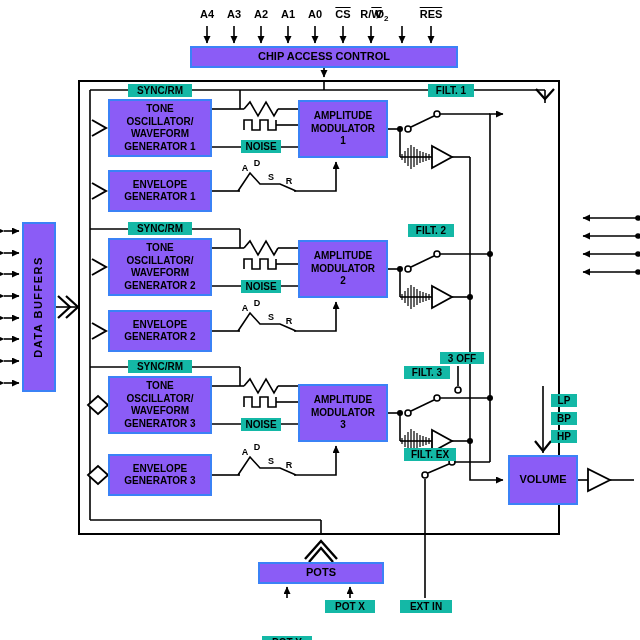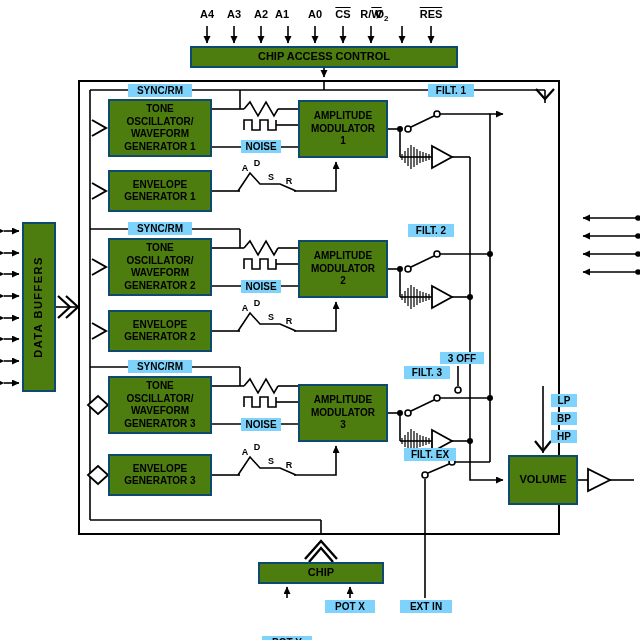--- a/index.html
+++ b/index.html
@@ -1,24 +1,24 @@
 <!DOCTYPE html>
 <html><head>
 <meta charset="utf-8">
 <style>
   * { margin:0; padding:0; box-sizing:border-box; }
   html,body { width:640px; height:640px; }
   body { background:#ffffff; font-family:"Liberation Sans", sans-serif; color:#000; }
   #diagram { position:relative; width:640px; height:640px; background:#ffffff; overflow:hidden; }
   svg.wires { position:absolute; left:0; top:0; z-index:1; }
   .frame { position:absolute; border:2px solid #000; background:transparent; z-index:0; }
-  .box { position:absolute; border:2px solid #0c4a6e; background:#4d7c0f; display:flex; align-items:center;
+  .box { position:absolute; border:2px solid #3b82f6; background:#8b5cf6; display:flex; align-items:center;
          justify-content:center; text-align:center; font-weight:bold; z-index:2; white-space:pre-line;
          line-height:1.25; font-size:10px; }
-  .lbl { position:absolute; z-index:3; font-weight:bold; background:#7dd3fc; display:flex;
+  .lbl { position:absolute; z-index:3; font-weight:bold; background:#14b8a6; display:flex;
          align-items:center; justify-content:center; text-align:center; font-size:10px; }
   .pin { position:absolute; top:8px; height:14px; width:28px; font-weight:bold; font-size:11px;
          text-align:center; z-index:3; }
   .ov { text-decoration:overline; }
   sub { font-size:8px; }
   .adsr { position:absolute; z-index:3; font-weight:bold; font-size:9px; width:10px; height:10px;
           text-align:center; background:transparent; }
   .vert { transform:rotate(-90deg); white-space:nowrap; letter-spacing:1.5px; font-size:11px; font-weight:bold; }
   .f11 { font-size:11px; }
 </style>
@@ -222,21 +222,21 @@
       <polyline points="305,559 321,541 337,559" stroke-width="2.4"></polyline>
       <polyline points="309,562 321,548 333,562" stroke-width="2.4"></polyline>
       <line x1="287" y1="598" x2="287" y2="587" marker-end="url(#ah)"></line>
       <line x1="350" y1="598" x2="350" y2="587" marker-end="url(#ah)"></line>
     </g>
   </svg>
 
   <div class="pin" style="left:193px"><span>A4</span><span class="ov"></span><sub></sub></div>
   <div class="pin" style="left:220px"><span>A3</span><span class="ov"></span><sub></sub></div>
   <div class="pin" style="left:247px"><span>A2</span><span class="ov"></span><sub></sub></div>
-  <div class="pin" style="left:268px"><span>A1</span><span class="ov"></span><sub></sub></div>
+  <div class="pin" style="left:274px"><span>A1</span><span class="ov"></span><sub></sub></div>
   <div class="pin" style="left:301px"><span>A0</span><span class="ov"></span><sub></sub></div>
   <div class="pin" style="left:329px"><span></span><span class="ov">CS</span><sub></sub></div>
   <div class="pin" style="left:357px"><span>R/</span><span class="ov">W</span><sub></sub></div>
   <div class="pin" style="left:368px"><span>Ø</span><span class="ov"></span><sub>2</sub></div>
   <div class="pin" style="left:417px"><span></span><span class="ov">RES</span><sub></sub></div>
 
   <div class="box f11" style="left:190px; top:46px; width:268px; height:22px;">CHIP ACCESS CONTROL</div>
 
   <div class="frame" style="left:78px; top:80px; width:482px; height:455px;"></div>
 
@@ -295,18 +295,18 @@
   <span class="adsr" style="left:252px; top:442px;">D</span>
   <span class="adsr" style="left:266px; top:456px;">S</span>
   <span class="adsr" style="left:284px; top:460px;">R</span>
 
   <div class="lbl" style="left:551px; top:394px; width:26px; height:13px;text-align:center;">LP</div>
   <div class="lbl" style="left:551px; top:412px; width:26px; height:13px;">BP</div>
   <div class="lbl" style="left:551px; top:430px; width:26px; height:13px;">HP</div>
   <div class="box f11" style="left:508px; top:455px; width:70px; height:50px;">VOLUME</div>
   <div class="lbl" style="left:404px; top:448px; width:52px; height:13px;">FILT. EX</div>
 
-  <div class="box f11" style="left:258px; top:562px; width:126px; height:22px;">CHIP</div>
+  <div class="box f11" style="left:258px; top:562px; width:126px; height:22px;">POTS</div>
   <div class="lbl" style="left:262px; top:636px; width:50px; height:13px;">POT Y</div>
   <div class="lbl" style="left:325px; top:600px; width:50px; height:13px;">POT X</div>
   <div class="lbl" style="left:400px; top:600px; width:52px; height:13px;">EXT IN</div>
 
 </div>
 
 </body></html>

